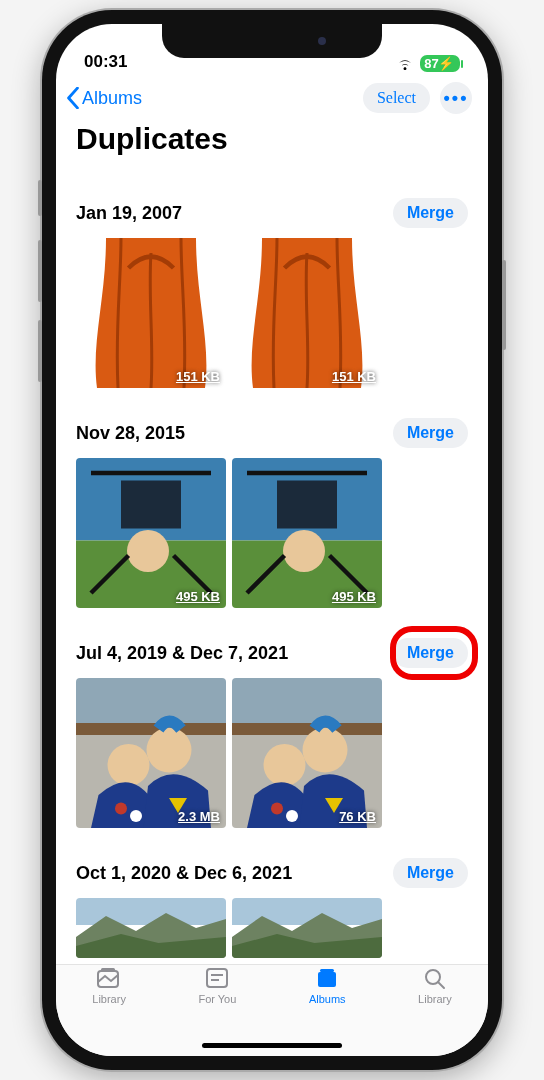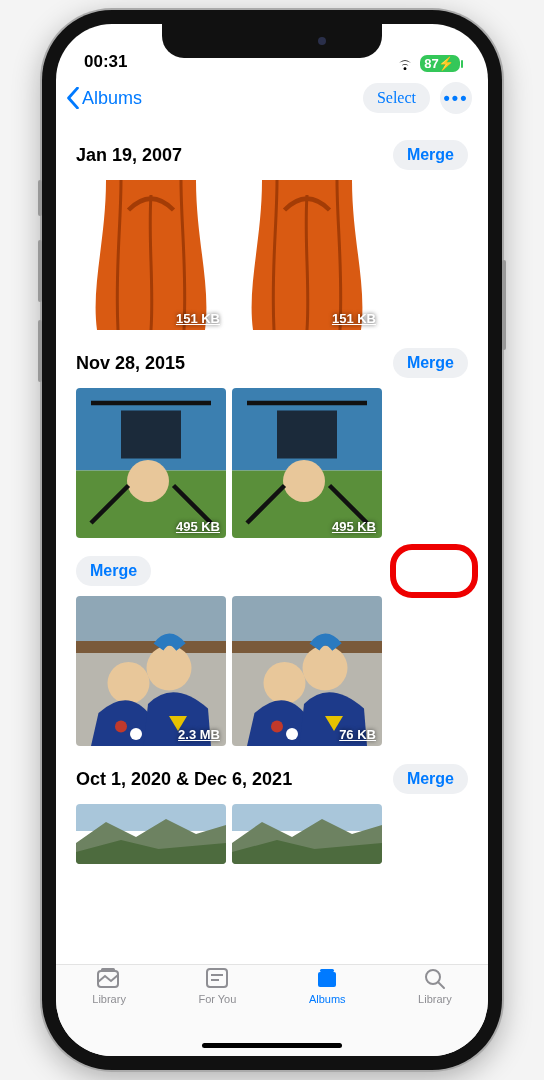--- a/index.html
+++ b/index.html
@@ -86,21 +86,21 @@
   }
   .more-btn {
     width:32px;height:32px;border-radius:50%;
     background:#eef0f3; display:flex;align-items:center;justify-content:center;
     color:#007aff; font-size:18px; letter-spacing:2px; font-weight:700;
   }
   .title {
     font-size:30px; font-weight:800; padding:0 20px 12px 20px;
   }
   .content { flex:1; overflow:hidden; padding: 0 0 0 20px;}
-  .group { margin-top:18px; }
+  .group { margin-top:30px; }
   .group-header {
     display:flex; justify-content:space-between; align-items:center;
     padding-right:20px; margin-bottom:10px;
   }
   .group-date { font-size:18px; font-weight:700; }
   .merge-btn {
     background:#eef0f3; color:#007aff; border:none;
     border-radius:16px; padding:6px 14px; font-size:16px; font-weight:600;
   }
   .thumbs { display:flex; gap:6px; }
@@ -175,20 +175,21 @@
         <span>Albums</span>
       </div>
       <div class="nav-actions">
         <button class="pill-btn">Select</button>
         <div class="more-btn">
             <span>•••</span>
           </div>
       </div>
     </div>
 
+    <div class="title">Duplicates</div>
 
     <div class="content">
 
       <div class="group">
         <div class="group-header">
           <span class="group-date">Jan 19, 2007</span>
           <button class="merge-btn">Merge</button>
         </div>
         <div class="thumbs">
           <div class="thumb">
@@ -236,20 +237,21 @@
                 <rect x="30" y="15" width="40" height="32" fill="#1b2a3a"></rect>
                 <path d="M10 10 L90 10 M10 90 L35 65 M90 90 L65 65" stroke="#111" stroke-width="3"></path>
               </svg>
             <span class="size-label">495 KB</span>
           </div>
         </div>
       </div>
 
       <div class="group" style="position:relative">
         <div class="group-header">
+          <span class="group-date">Jul 4, 2019 &amp; Dec 7, 2021</span>
           <button class="merge-btn">Merge</button>
         </div>
         <div class="highlight-ring" style="top:-12px; right:10px;"></div>
         <div class="thumbs">
           <div class="thumb">
             <svg class="thumb-art" viewBox="0 0 100 100" preserveAspectRatio="none">
                 <rect width="100" height="35" fill="#8fa7b6"></rect>
                 <rect y="35" width="100" height="65" fill="#b8b6ae"></rect>
                 <rect x="0" y="30" width="100" height="8" fill="#7a5a3a"></rect>
                 <circle cx="35" cy="58" r="14" fill="#e8c79a"></circle>

